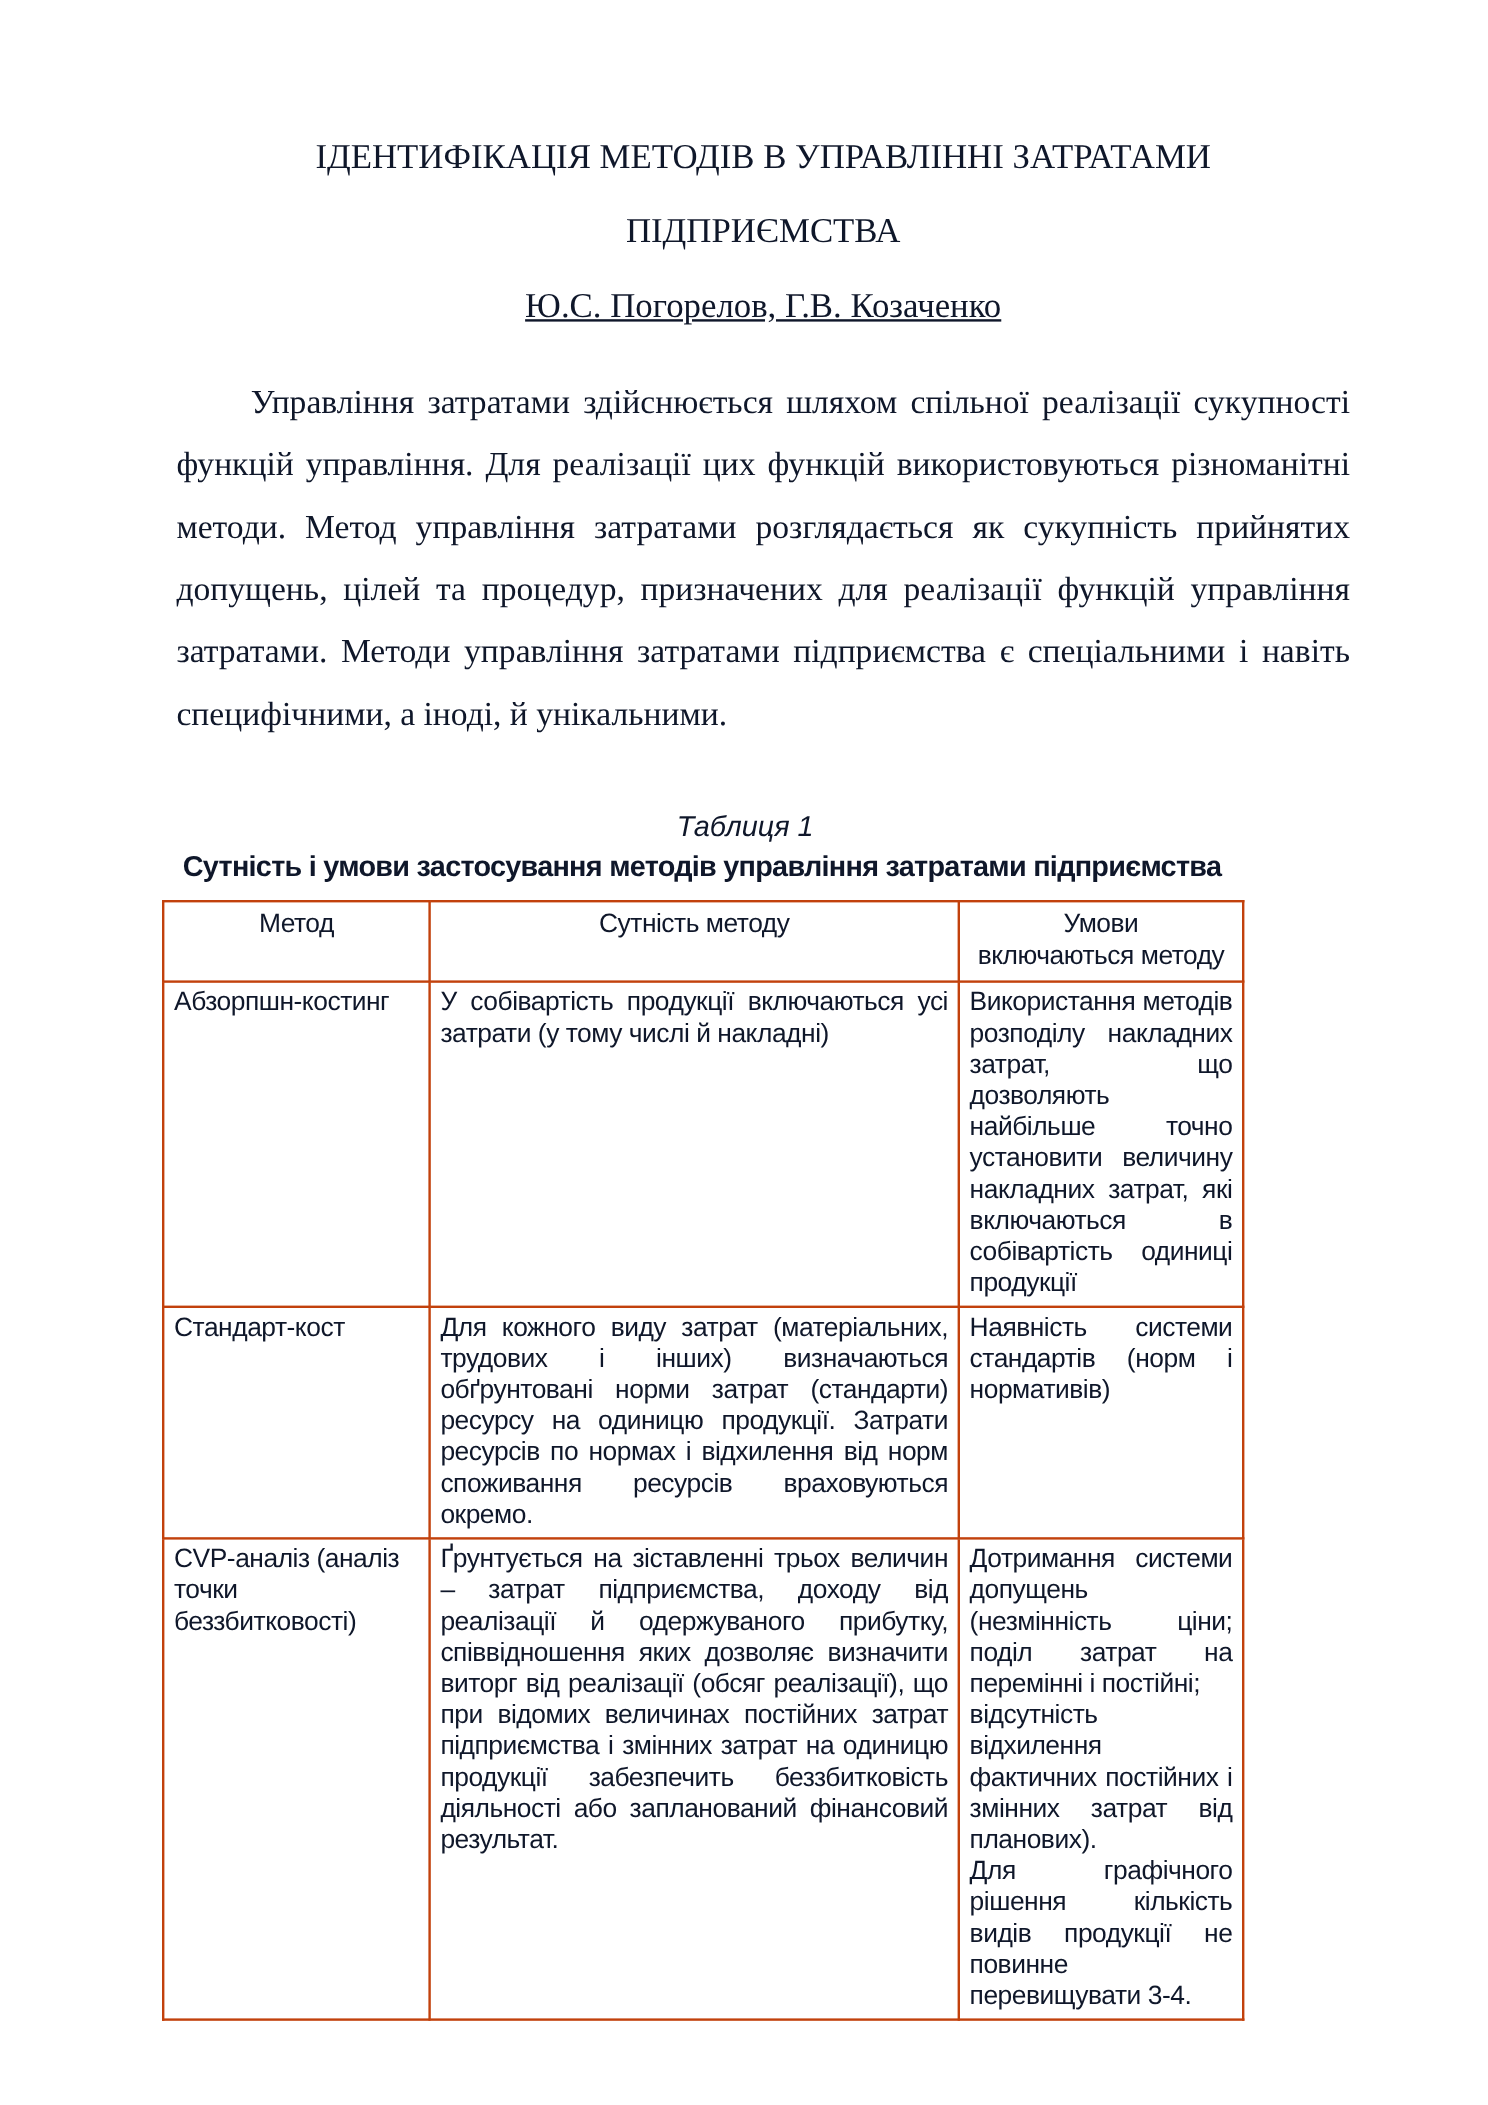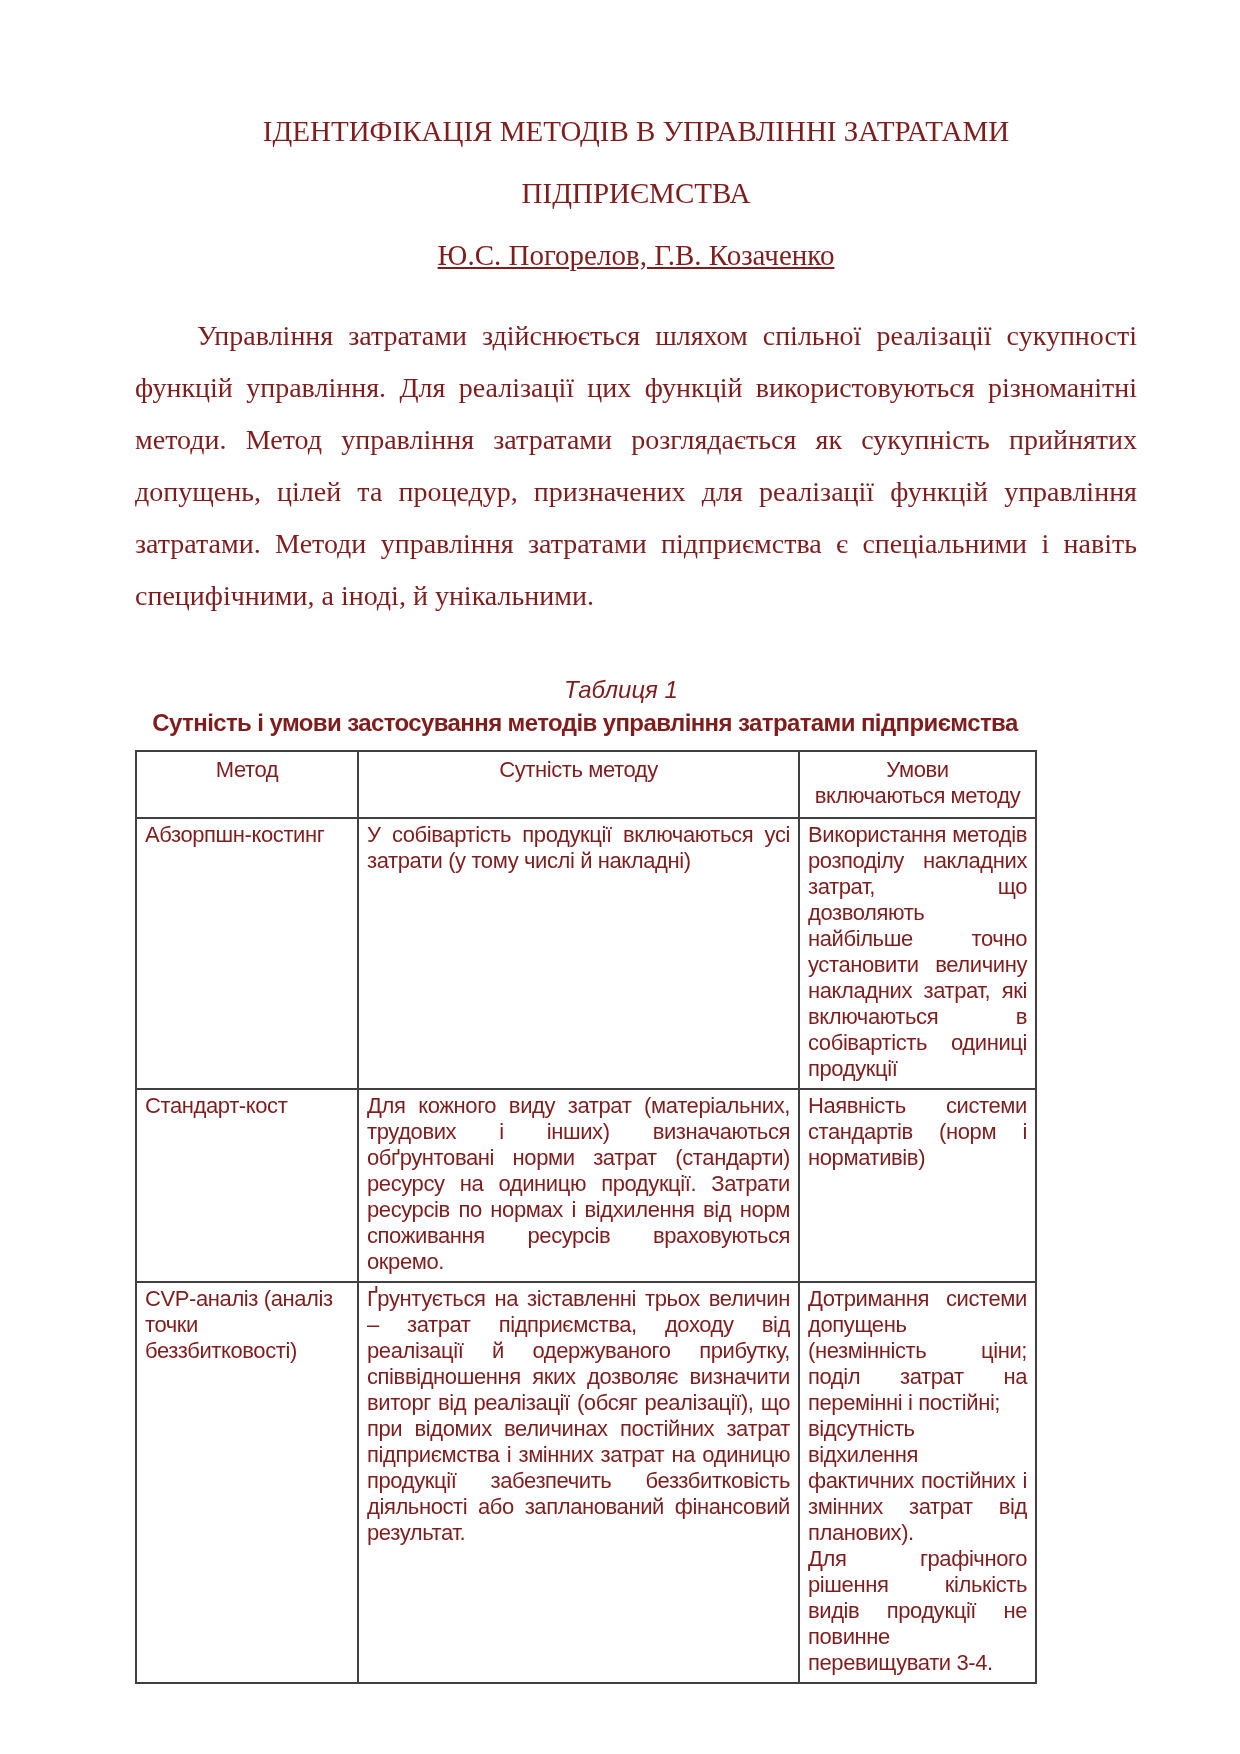--- a/index.html
+++ b/index.html
@@ -6,41 +6,41 @@
     margin: 0;
     padding: 0;
     background: #ffffff;
   }
   .page {
     position: relative;
     width: 1240px;
     height: 1754px;
     box-sizing: border-box;
     background: #ffffff;
-    color: #7f1d1d;
+    color: #0f172a;
     padding: 100px 103px 0 135px;
     overflow: hidden;
     font-family: "Liberation Serif", "DejaVu Serif", serif;
   }
   
   .doc-title {
     text-align: center;
     font-size: 29px;
     line-height: 62px;
     font-weight: normal;
   }
   .authors {
     text-align: center;
     font-size: 29px;
     line-height: 62px;
     text-decoration: underline;
   }
   
   .body-par {
-    margin: 0;
+    margin: 12px;
     font-size: 28px;
     line-height: 52px;
     text-align: justify;
     text-indent: 62px;
   }
   .body-par.first {
     margin-top: 24px;
   }
   .hl {
     background: #ffff00;
@@ -73,21 +73,21 @@
     width: 900px;
     border-collapse: collapse;
     table-layout: fixed;
     font-family: "Liberation Sans", "DejaVu Sans", sans-serif;
     font-size: 22px;
     line-height: 26px;
     letter-spacing: -0.4px;
   }
   table.methods th,
   table.methods td {
-    border: 2px solid #404040;
+    border: 2px solid #c2410c;
     vertical-align: top;
     padding: 3px 8px 6px 8px;
     box-sizing: border-box;
   }
   table.methods th {
     font-weight: normal;
     text-align: center;
     padding-top: 5px;
     padding-bottom: 8px;
   }

